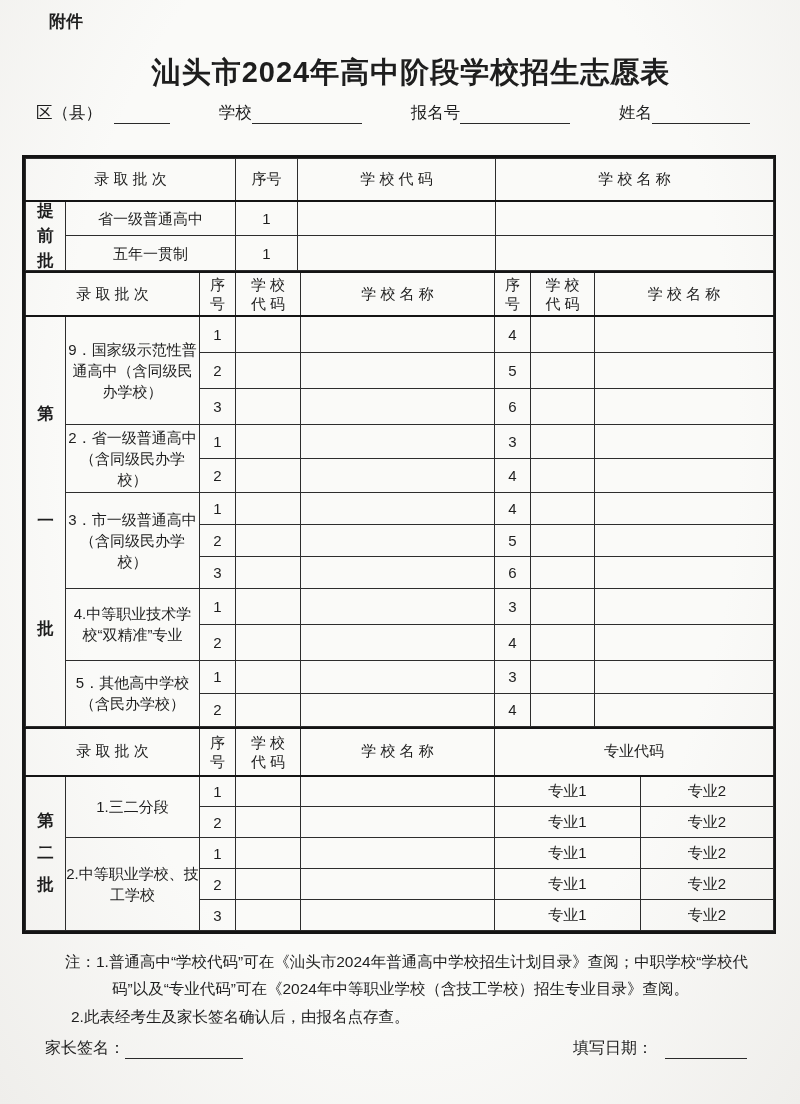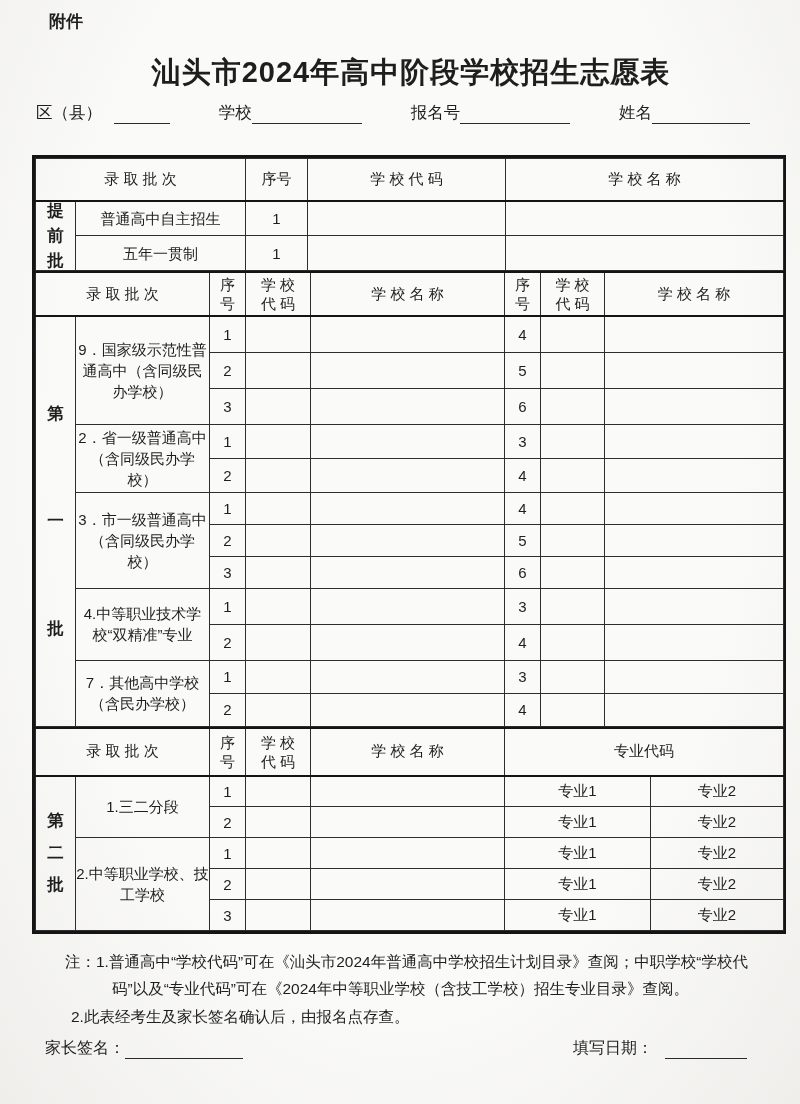--- a/index.html
+++ b/index.html
@@ -35,21 +35,21 @@
     display:inline-block;height:20px;
     border-bottom:1.6px solid #2a2a2a;
   }
   .b1{width:56px;margin-left:12px;}
   .b2{width:110px;}
   .b3{width:110px;}
   .b4{width:98px;}
 
   
   .fbox{
-    position:absolute;left:32px;top:155px;width:748px;
+    position:absolute;left:22px;top:155px;width:748px;
     border:3px solid #141414;
     background:transparent;
   }
   table.t{
     width:100%;
     border-collapse:collapse;
     table-layout:fixed;
   }
   table.t td{
     border:1px solid #2d2d2d;
@@ -154,21 +154,21 @@
         <td>学 校 名 称</td>
       </tr>
       <tr class="r35">
         <td class="vlabel" rowspan="2">
           <div class="vstack tight">
             <span>提</span>
             <span>前</span>
             <span>批</span>
           </div>
         </td>
-        <td class="cat">普通高中自主招生</td>
+        <td class="cat">省一级普通高中</td>
         <td class="num">1</td>
         <td></td>
         <td></td>
       </tr>
       <tr class="r35">
         <td class="cat">五年一贯制</td>
         <td class="num">1</td>
         <td></td>
         <td></td>
       </tr>
@@ -290,21 +290,21 @@
       <tr class="rh36">
         <td class="num">2</td>
         <td></td>
         <td></td>
         <td class="num">4</td>
         <td></td>
         <td></td>
       </tr>
 
       <tr class="rh33">
-        <td class="cat" rowspan="2">7．其他高中学校（含民办学校）</td>
+        <td class="cat" rowspan="2">5．其他高中学校（含民办学校）</td>
         <td class="num">1</td>
         <td></td>
         <td></td>
         <td class="num">3</td>
         <td></td>
         <td></td>
       </tr>
       <tr class="rh33">
         <td class="num">2</td>
         <td></td>

